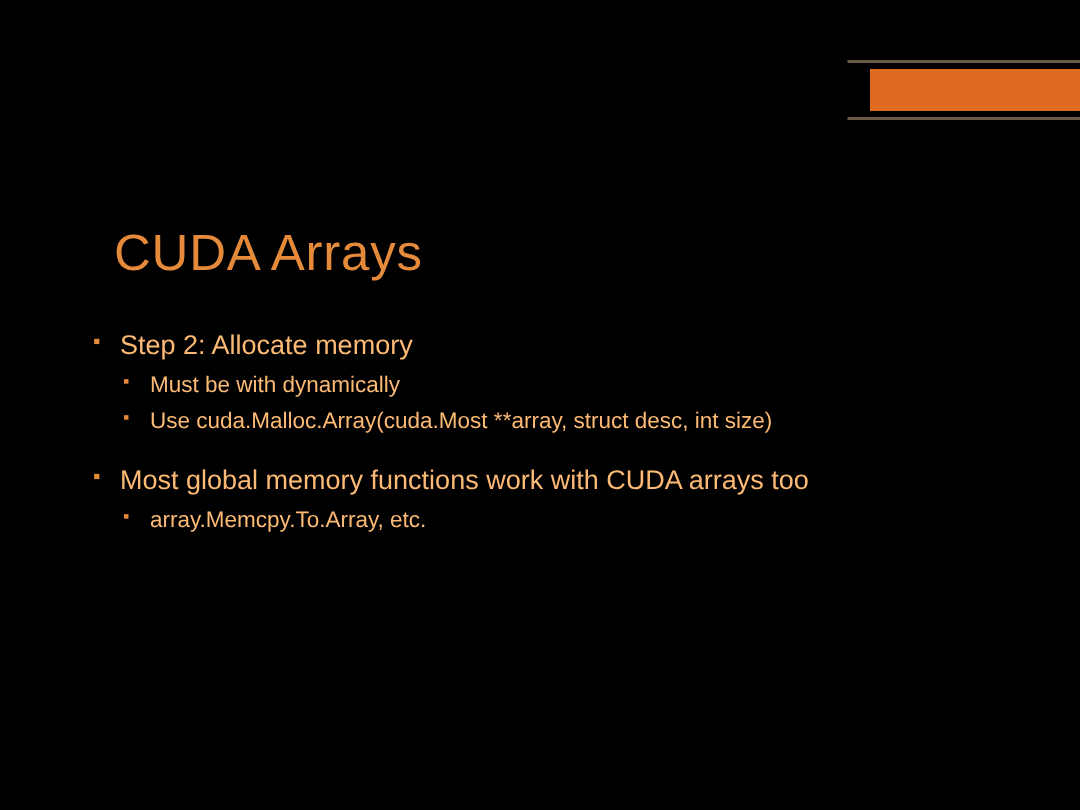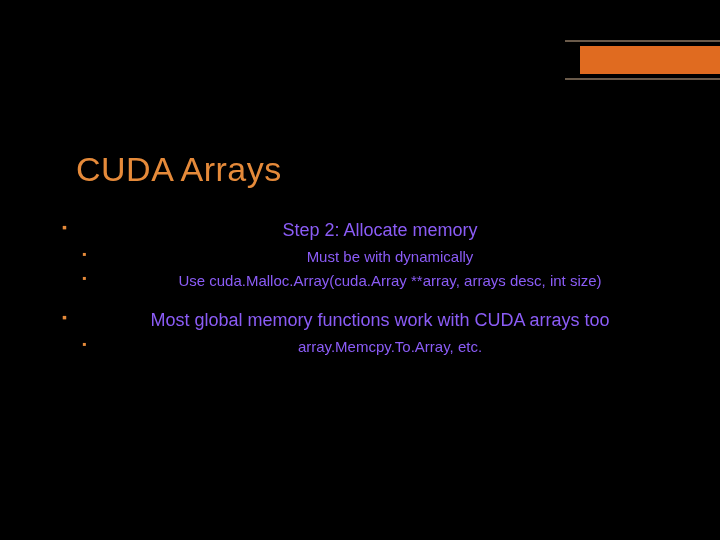--- a/index.html
+++ b/index.html
@@ -50,22 +50,21 @@
     color: #e58a3a;
     font-size: 34px;
     font-weight: 400;
     letter-spacing: 0.5px;
   }
   .content {
     position: absolute;
     top: 214px;
     left: 62px;
     right: 40px;
-    color: #8b5cf6;
-    text-align: center;
+    color: #fdba74;
   }
   .l1 {
     font-size: 18px;
     line-height: 1.35;
     margin-top: 4px;
     margin-bottom: 4px;
     padding-left: 18px;
     position: relative;
   }
   .l1::before {
@@ -110,21 +109,21 @@
 
   <div class="content">
 
     <div class="l1">
       <span>Step 2: Allocate memory</span>
     </div>
     <div class="l2">
       <span>Must be with dynamically</span>
     </div>
     <div class="l2">
-      <span>Use cuda.Malloc.Array(cuda.Array **array, arrays desc, int size)</span>
+      <span>Use cuda.Malloc.Array(cuda.Most **array, struct desc, int size)</span>
     </div>
 
     <div class="l1 group-gap">
       <span>Most global memory functions work with CUDA arrays too</span>
     </div>
     <div class="l2">
       <span>array.Memcpy.To.Array, etc.</span>
     </div>
 
   </div>

